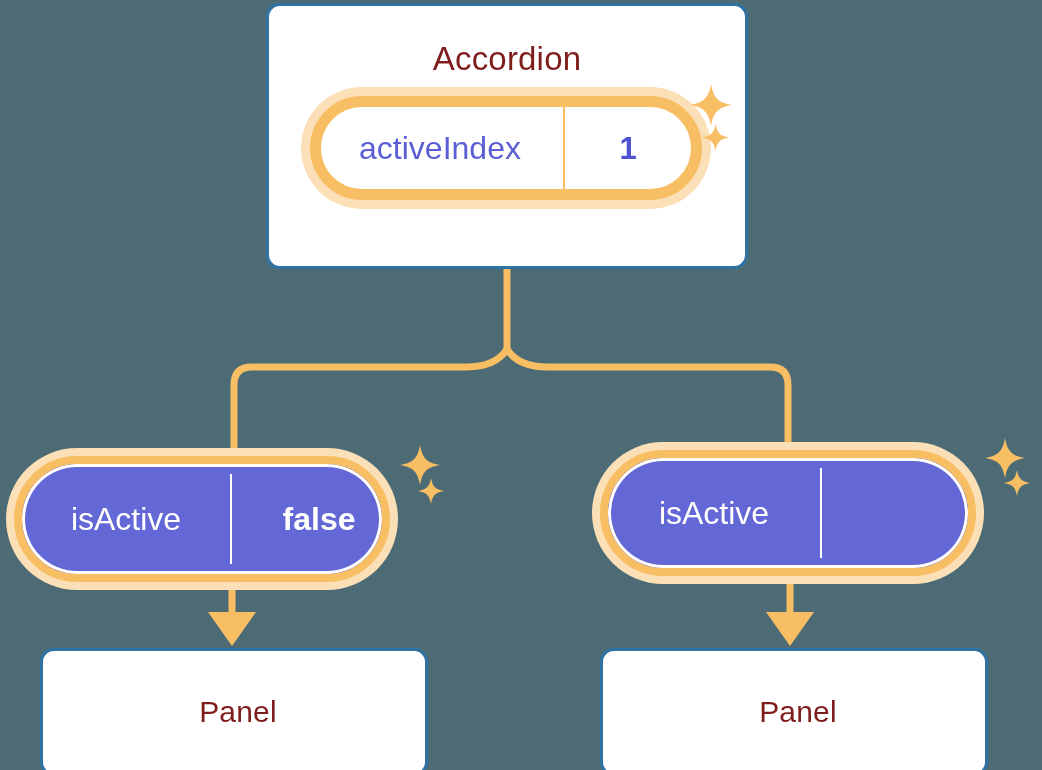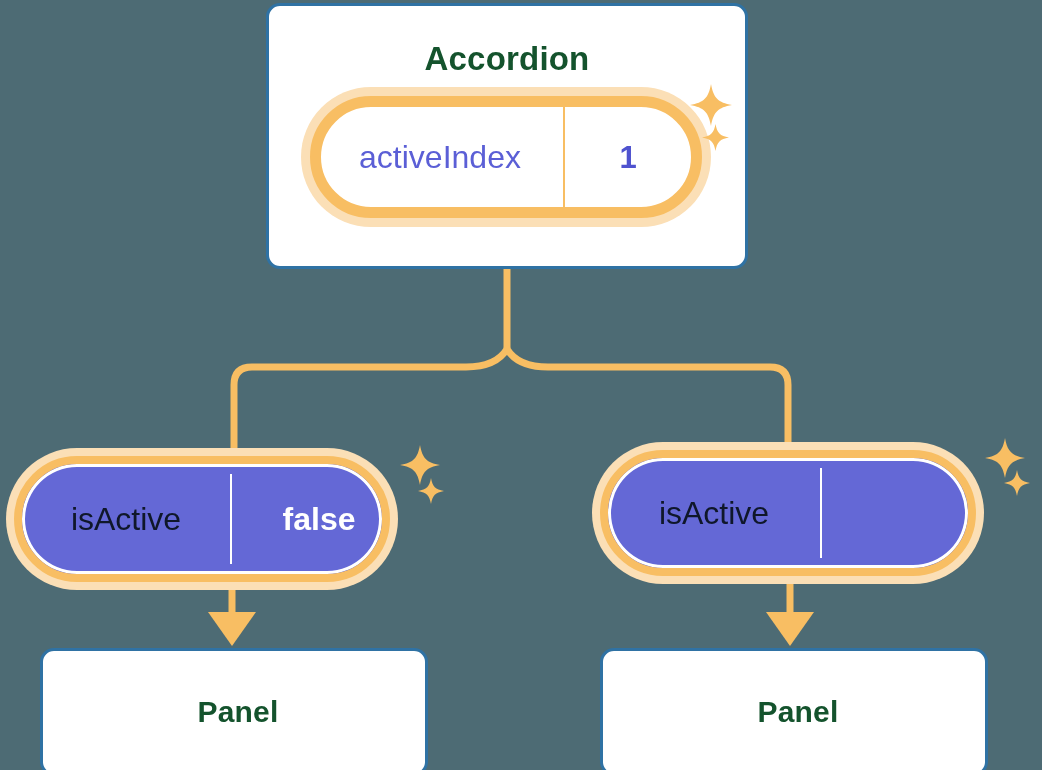--- a/index.html
+++ b/index.html
@@ -34,23 +34,23 @@
     position: absolute;
     box-sizing: border-box;
     background: #ffffff;
     border: 3px solid #2f72a4;
     border-radius: 14px;
     display: flex;
     align-items: center;
     justify-content: center;
   }
   .card-title {
-    color: #14532d;
+    color: #7f1d1d;
     font-size: 34px;
-    font-weight: 700;
+    font-weight: 400;
     letter-spacing: 0.2px;
     line-height: 1;
   }
 
   #accordion-card {
     left: 266px;
     top: 3px;
     width: 482px;
     height: 266px;
     display: block;
@@ -91,21 +91,21 @@
     line-height: 1;
   }
   .pill .seg.key   { font-weight: 400; }
   .pill .seg.value { font-weight: 700; }
 
   
   #pill-active {
     left: 310px;
     top: 96px;
     width: 392px;
-    height: 122px;
+    height: 104px;
     background: #ffffff;
     border: 11px solid #f8be63;
     box-shadow: 0 0 0 9px #fbdfb6;
   }
   #pill-active .seg.key {
     flex: 0 0 238px;
     color: #5b5fd6;
     font-size: 32px;
     padding-right: 4px;
   }
@@ -121,21 +121,21 @@
     font-size: 31px;
   }
 
   
   .pill-state {
     background: #6468d6;
     border: 8px solid #f8be63;
     box-shadow: 0 0 0 8px #fbdfb6, inset 0 0 0 3px #ffffff;
   }
   .pill-state .seg.key {
-    color: #0f172a;
+    color: #ffffff;
     font-size: 32px;
   }
   .pill-state .seg.value {
     color: #ffffff;
     font-size: 32px;
     padding-left: 24px;
   }
   .pill-state .divider {
     width: 2px;
     background: #ffffff;

